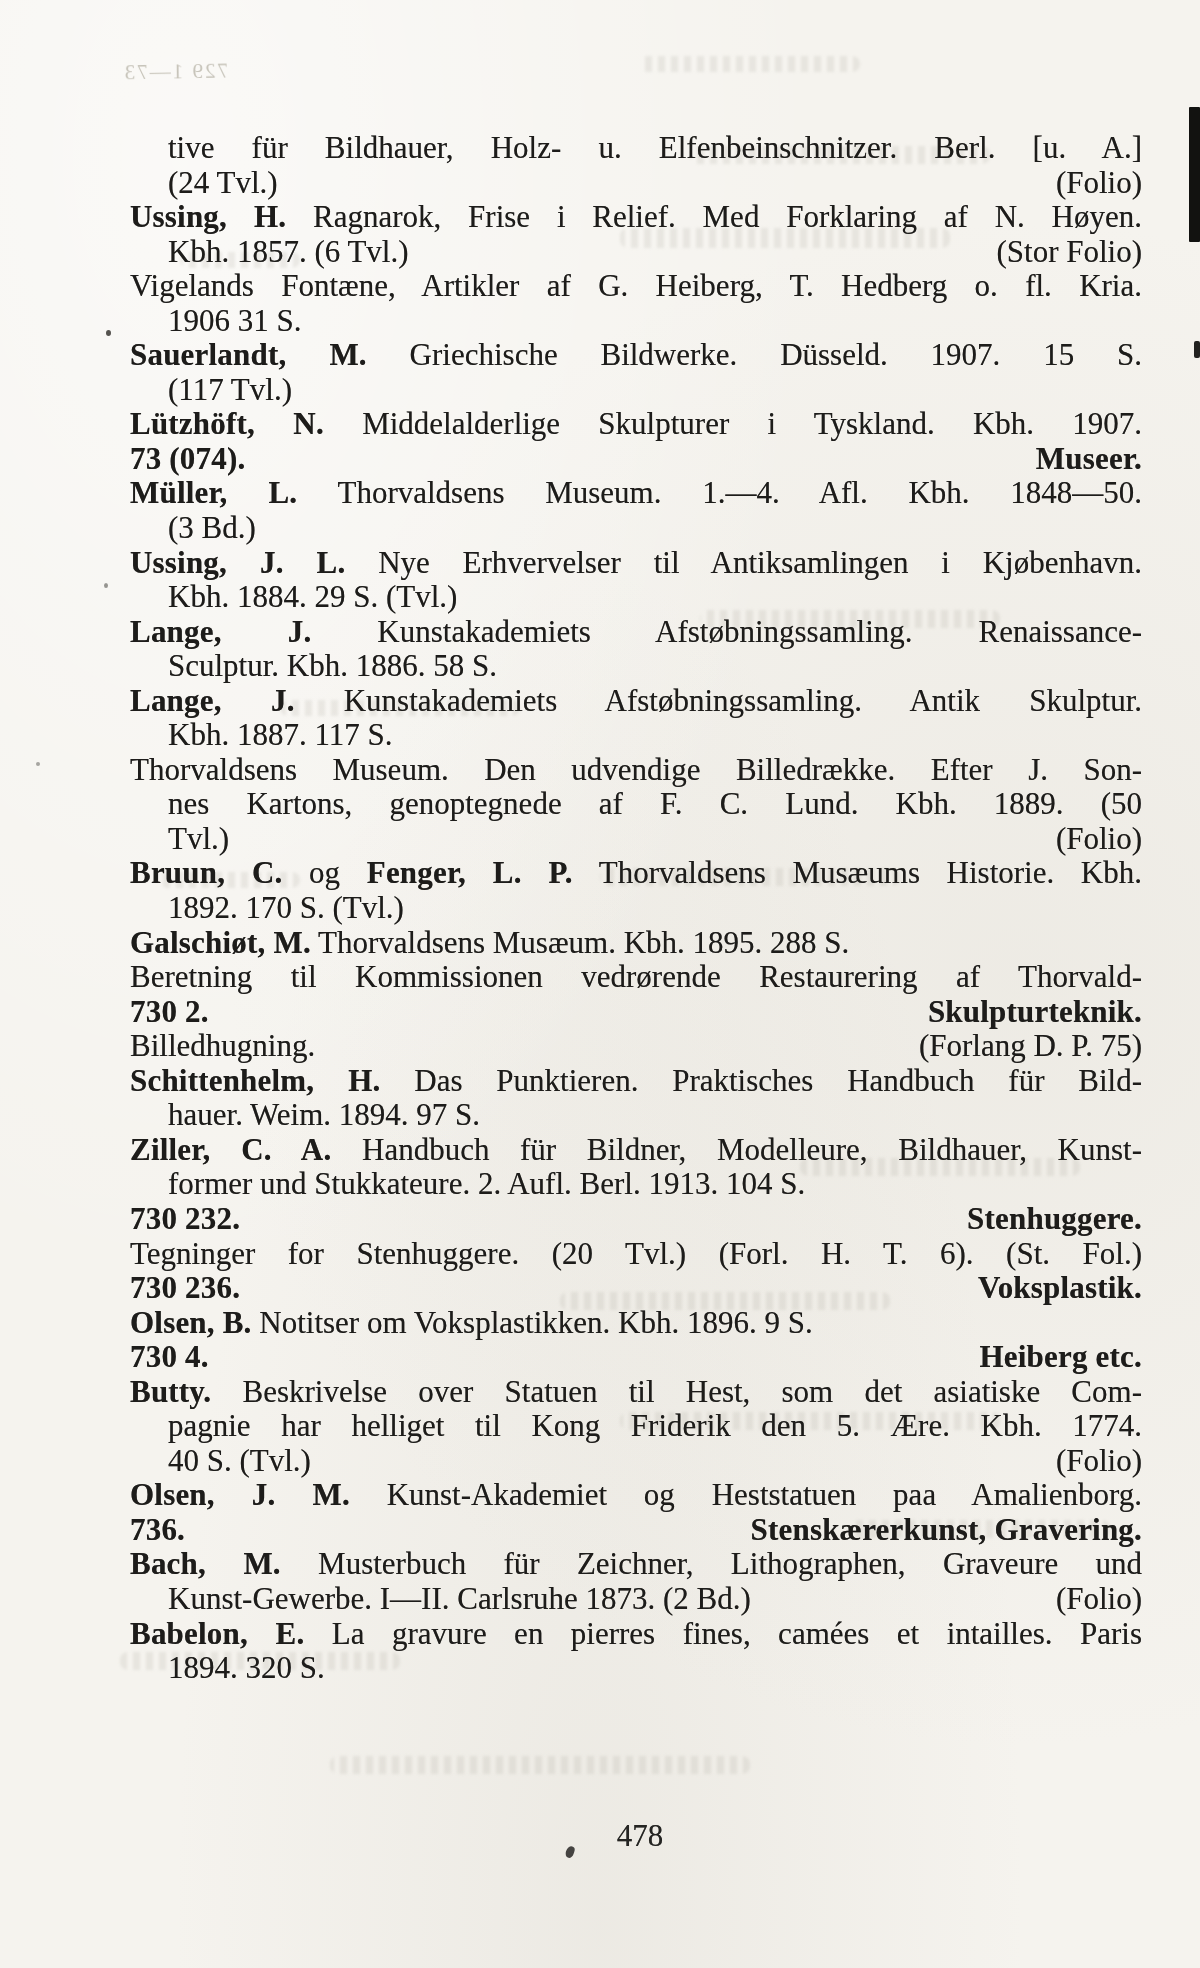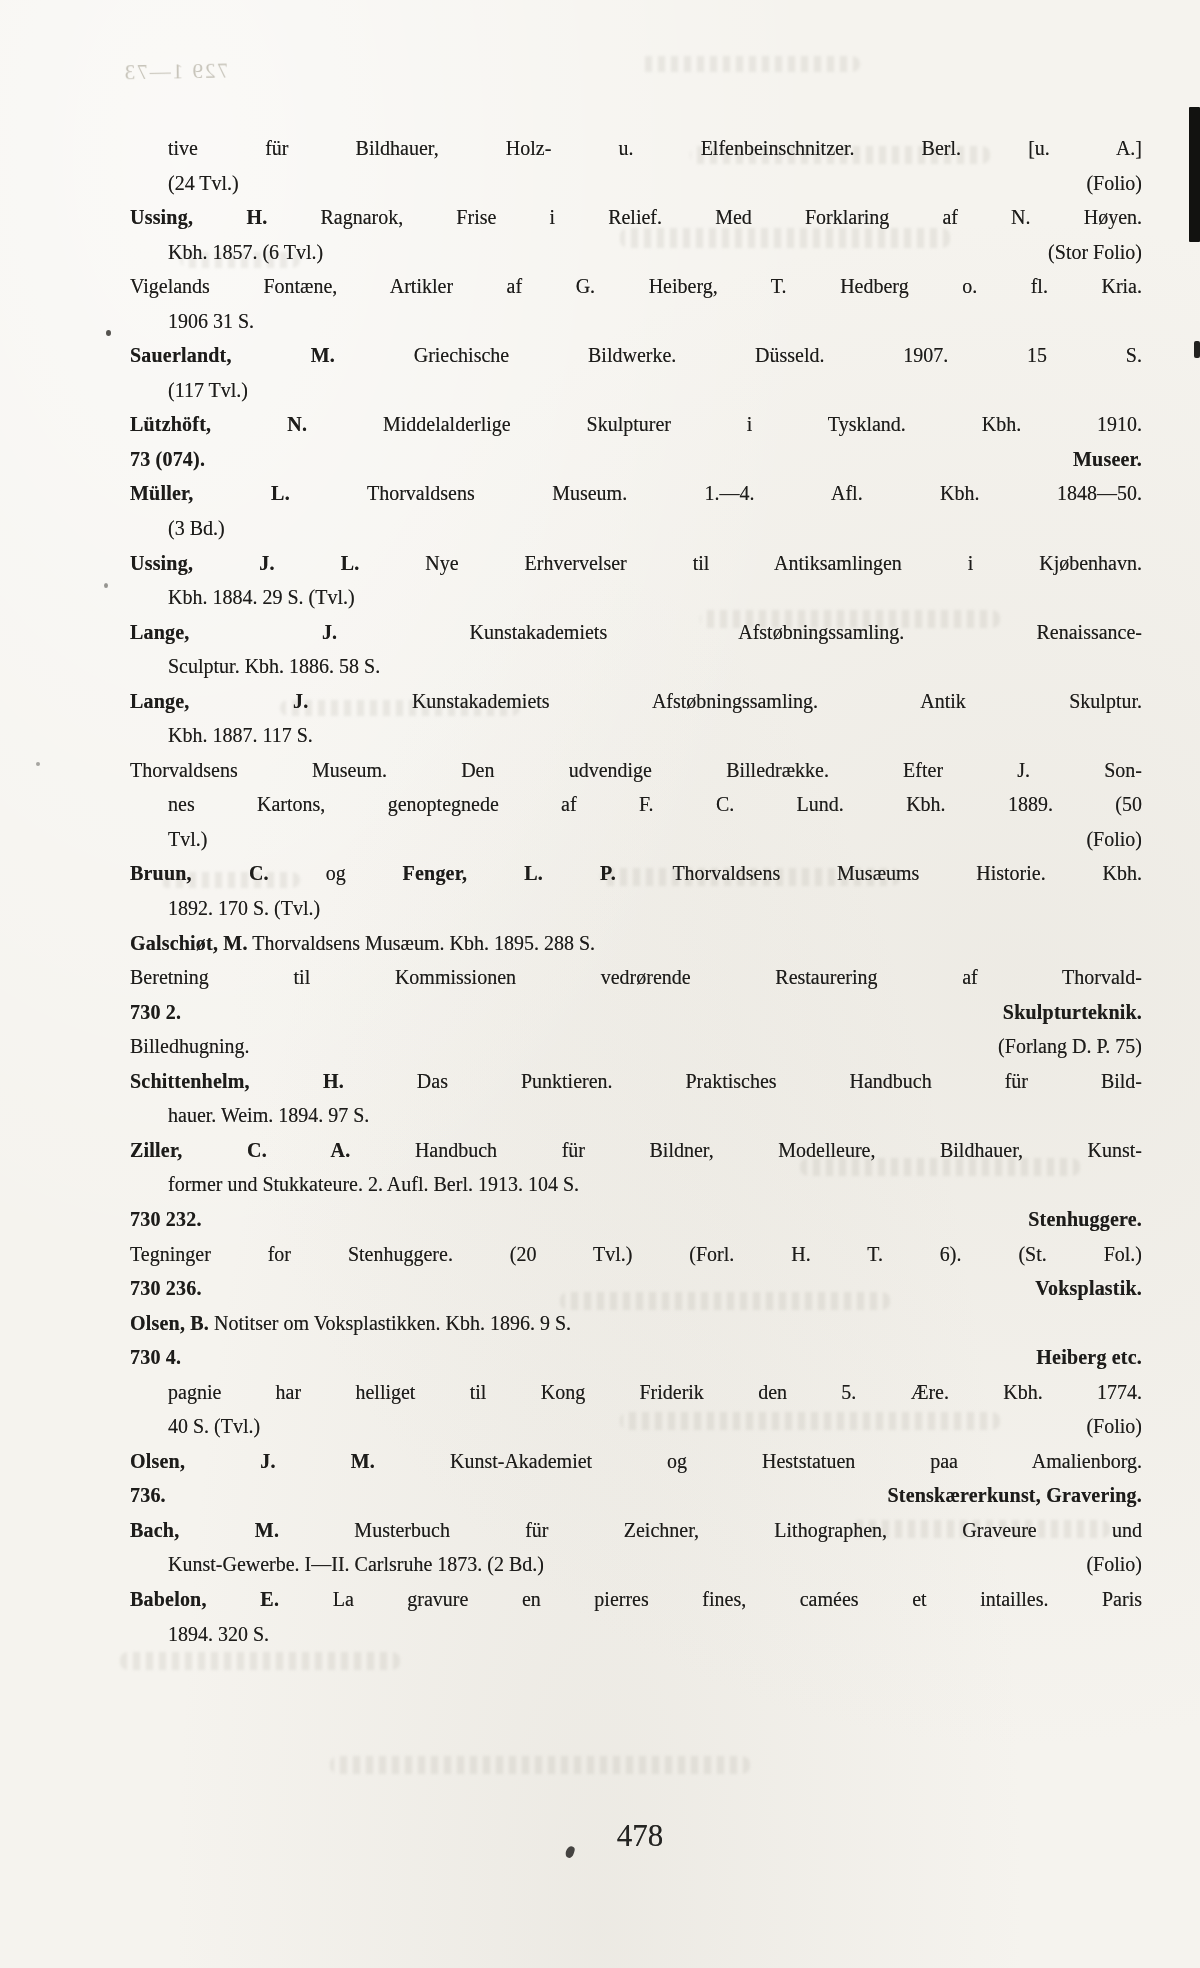--- a/index.html
+++ b/index.html
@@ -14,21 +14,21 @@
     content:'';position:absolute;inset:0;pointer-events:none;
     background:
       radial-gradient(ellipse at 15% 8%, rgba(255,255,255,.55), transparent 45%),
       radial-gradient(ellipse at 85% 50%, rgba(214,210,199,.25), transparent 55%),
       radial-gradient(ellipse at 50% 98%, rgba(205,201,190,.22), transparent 50%);
   }
   #text-block{
     position:absolute;left:130px;top:131px;width:1012px;
   }
   .line{
-    height:34.55px;line-height:34.55px;font-size:20px;
+    height:34.55px;line-height:34.55px;font-size:31px;
     white-space:nowrap;
     text-shadow:0 0 .5px rgba(20,20,18,.55);
   }
   .line.just{white-space:normal;text-align:justify;text-align-last:justify;}
   .line.indent{padding-left:38px;}
   .line.split{display:flex;justify-content:space-between;white-space:nowrap;}
   .b{font-weight:bold;letter-spacing:.2px;}
   .r{font-weight:normal;}
   #page-number-wrap{
     position:absolute;left:0;top:1816px;width:1200px;height:40px;
@@ -80,21 +80,21 @@
     </div>
     <div class="line just"><span class="b">Ussing, H.</span><span class="r"> Ragnarok, Frise i Relief. Med Forklaring af N. Høyen.</span></div>
     <div class="line indent split">
       <span><span class="r">Kbh. 1857. (6 Tvl.)</span></span>
       <span><span class="r">(Stor Folio)</span></span>
     </div>
     <div class="line just"><span class="r">Vigelands Fontæne, Artikler af G. Heiberg, T. Hedberg o. fl. Kria.</span></div>
     <div class="line indent"><span class="r">1906 31 S.</span></div>
     <div class="line just"><span class="b">Sauerlandt, M.</span><span class="r"> Griechische Bildwerke. Düsseld. 1907. 15 S.</span></div>
     <div class="line indent"><span class="r">(117 Tvl.)</span></div>
-    <div class="line just"><span class="b">Lützhöft, N.</span><span class="r"> Middelalderlige Skulpturer i Tyskland. Kbh. 1910.</span></div>
+    <div class="line just"><span class="b">Lützhöft, N.</span><span class="r"> Middelalderlige Skulpturer i Tyskland. Kbh. 1907.</span></div>
     <div class="line split">
       <span><span class="b">73 (074).</span></span>
       <span><span class="b">Museer.</span></span>
     </div>
     <div class="line just"><span class="b">Müller, L.</span><span class="r"> Thorvaldsens Museum. 1.—4. Afl. Kbh. 1848—50.</span></div>
     <div class="line indent"><span class="r">(3 Bd.)</span></div>
     <div class="line just"><span class="b">Ussing, J. L.</span><span class="r"> Nye Erhvervelser til Antiksamlingen i Kjøbenhavn.</span></div>
     <div class="line indent"><span class="r">Kbh. 1884. 29 S. (Tvl.)</span></div>
     <div class="line just"><span class="b">Lange, J.</span><span class="r"> Kunstakademiets Afstøbningssamling. Renaissance-</span></div>
     <div class="line indent"><span class="r">Sculptur. Kbh. 1886. 58 S.</span></div>
@@ -129,20 +129,21 @@
     <div class="line just"><span class="r">Tegninger for Stenhuggere. (20 Tvl.) (Forl. H. T. 6). (St. Fol.)</span></div>
     <div class="line split">
       <span><span class="b">730 236.</span></span>
       <span><span class="b">Voksplastik.</span></span>
     </div>
     <div class="line"><span class="b">Olsen, B.</span><span class="r"> Notitser om Voksplastikken. Kbh. 1896. 9 S.</span></div>
     <div class="line split">
       <span><span class="b">730 4.</span></span>
       <span><span class="b">Heiberg etc.</span></span>
     </div>
+    <div class="line just"><span class="b">Butty.</span><span class="r"> Beskrivelse over Statuen til Hest, som det asiatiske Com-</span></div>
     <div class="line indent just"><span class="r">pagnie har helliget til Kong Friderik den 5. Ære. Kbh. 1774.</span></div>
     <div class="line indent split">
       <span><span class="r">40 S. (Tvl.)</span></span>
       <span><span class="r">(Folio)</span></span>
     </div>
     <div class="line just"><span class="b">Olsen, J. M.</span><span class="r"> Kunst-Akademiet og Heststatuen paa Amalienborg.</span></div>
     <div class="line split">
       <span><span class="b">736.</span></span>
       <span><span class="b">Stenskærerkunst, Gravering.</span></span>
     </div>

